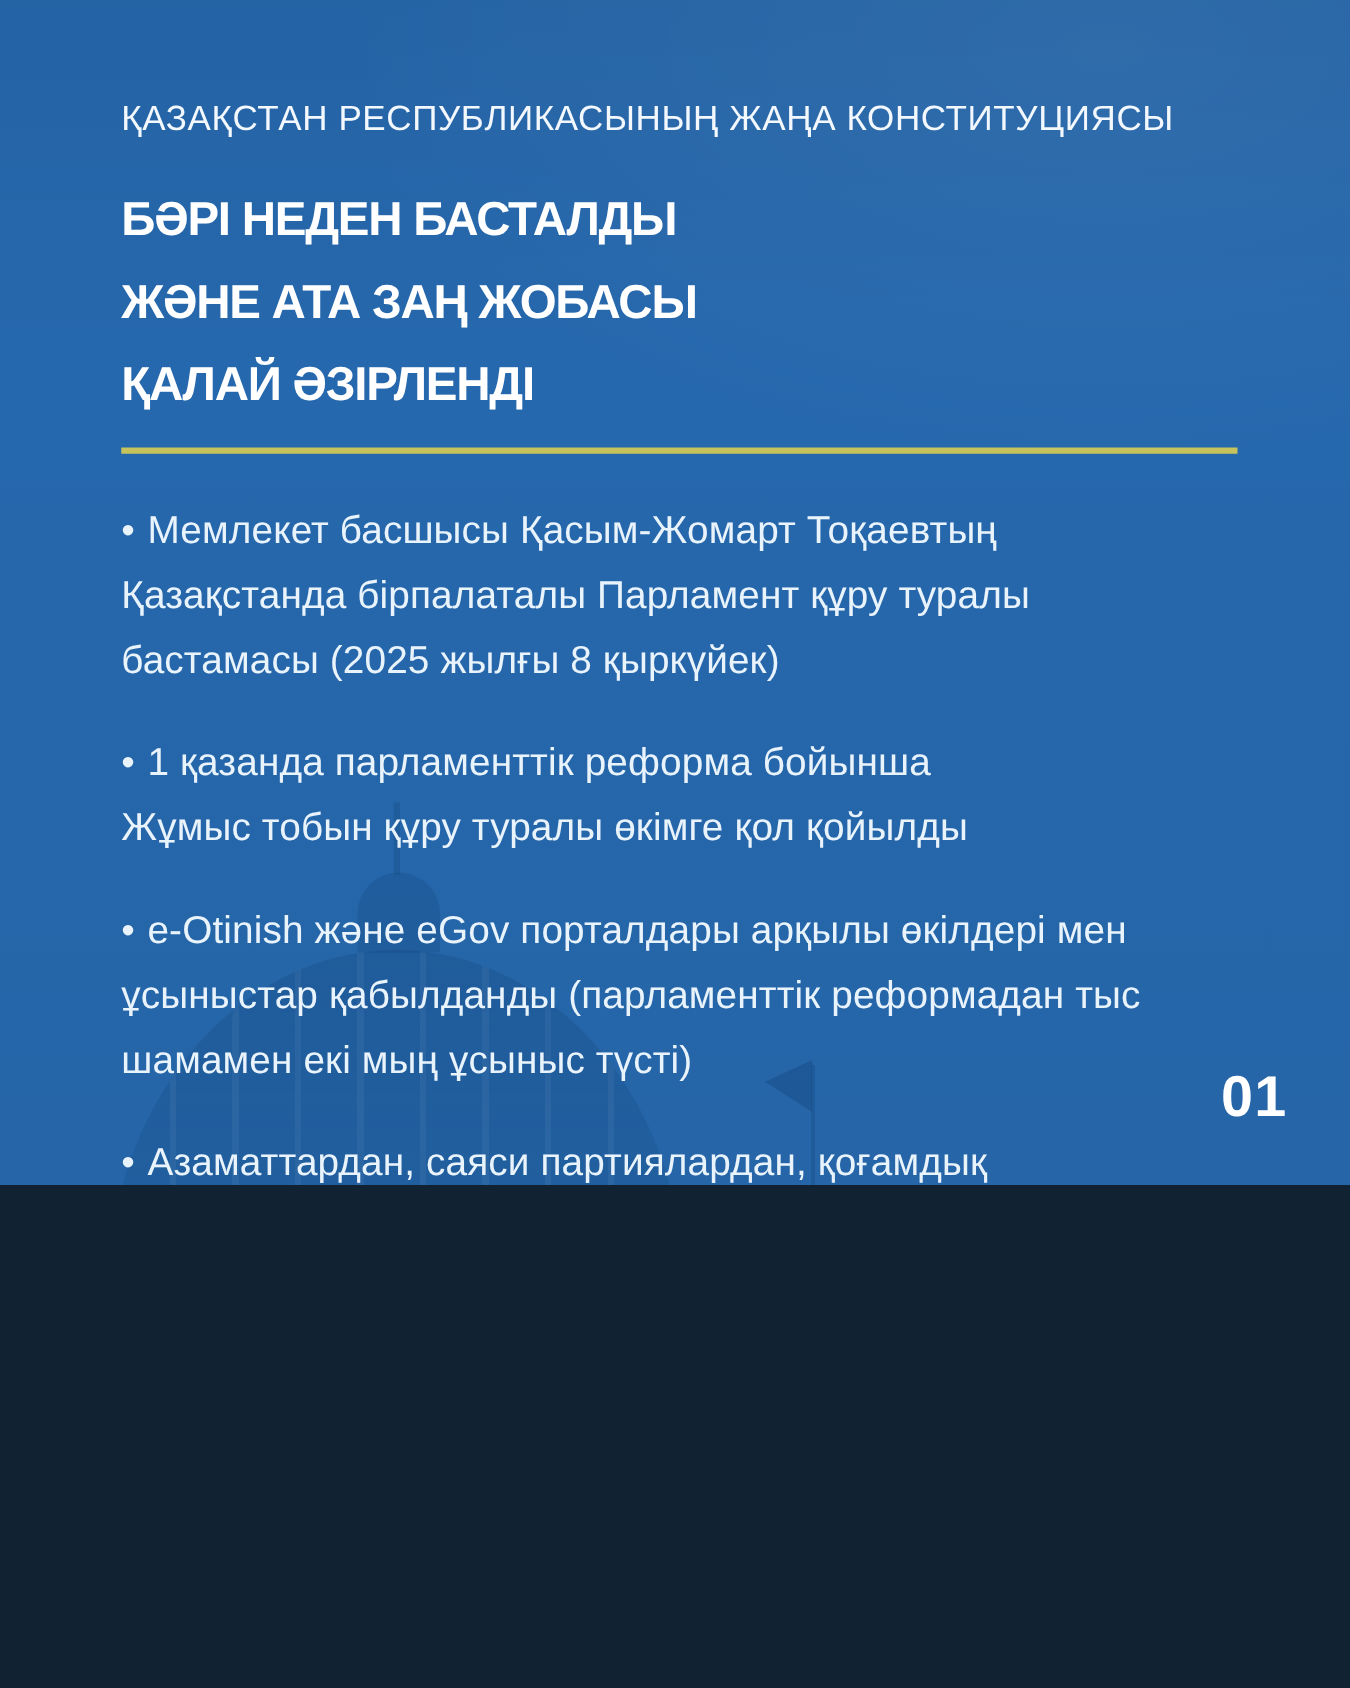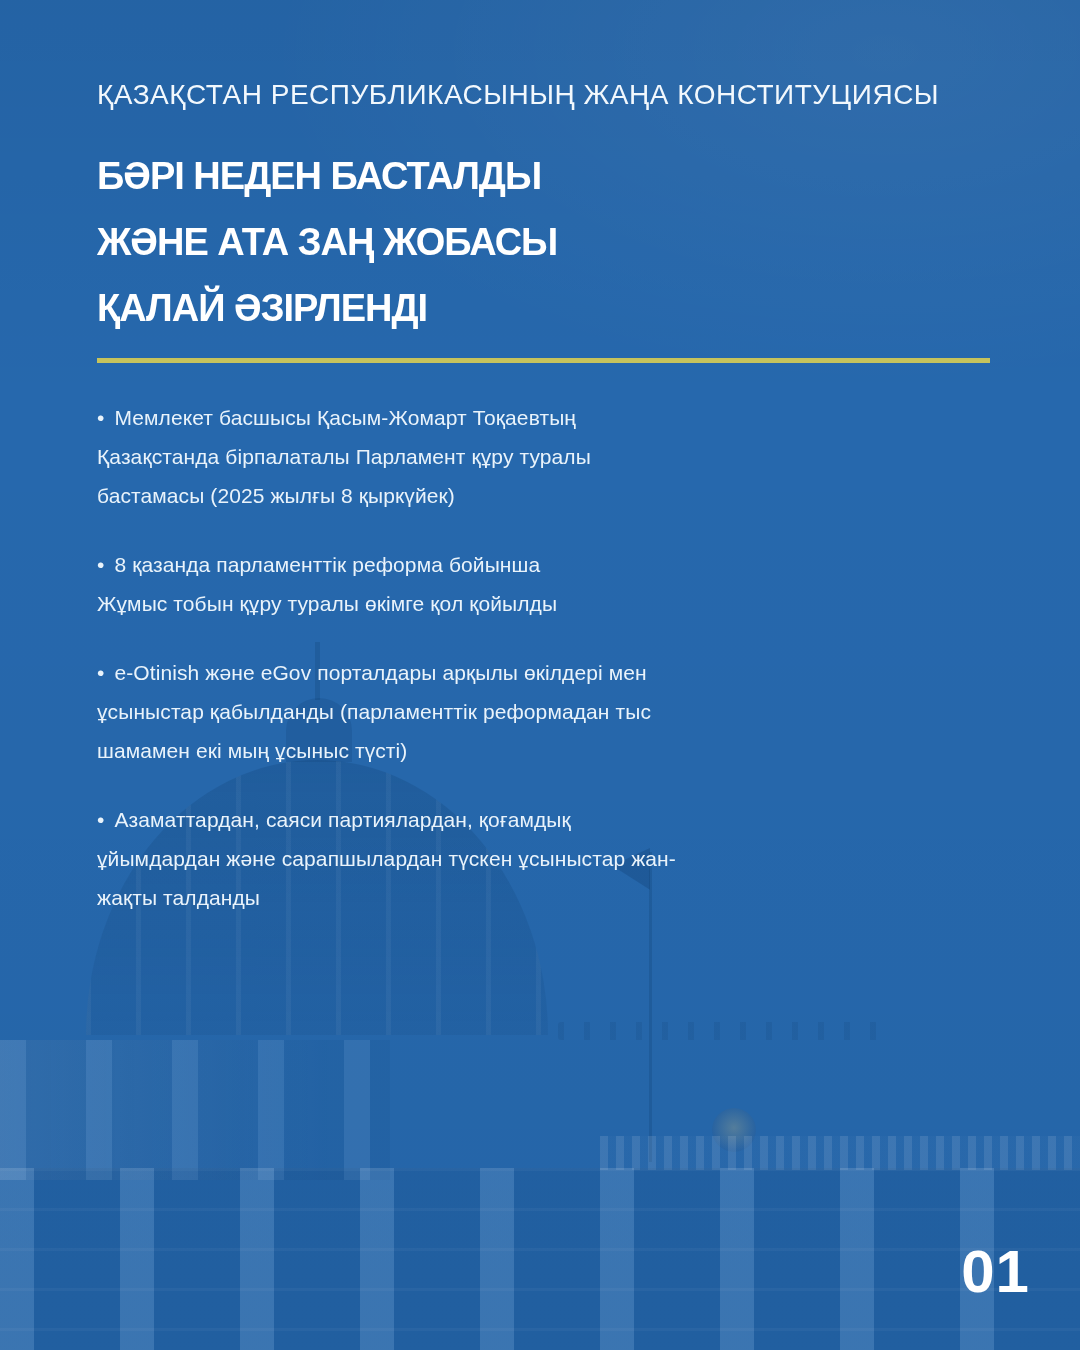--- a/index.html
+++ b/index.html
@@ -1,20 +1,20 @@
 <!DOCTYPE html>
 <html lang="kk" style="--background: #2668ad; --accent-line: #c6c35c; --title-text: #ffffff; --body-text: #e9f3fb;"><head>
 <meta charset="utf-8">
 <style>
   html, body { margin:0; padding:0; }
   body { background:#123; }
 
   .page {
     position:relative;
-    width:1080px; height:1350px;
+    width:1080px; height:948px;
     margin:0 auto;
     overflow:hidden;
     background: var(--background, #2668ad);
     font-family: "Liberation Sans", sans-serif;
     color:#fff;
   }
 
   
   .bg-layer { position:absolute; inset:0; pointer-events:none; }
   .bg-tint {
@@ -78,29 +78,29 @@
     font-size:38px; line-height:66px; font-weight:700; letter-spacing:-1px;
     white-space:pre-line; color:var(--title-text, #ffffff);
   }
   .divider {
     margin-top:17px; width:893px; height:5px;
     background:var(--accent-line, #c6c35c);
   }
   .bullets { margin-top:35px; }
   .bullet {
     margin:0 0 30px 0;
-    font-size:21px; line-height:39px; letter-spacing:0.1px;
+    font-size:31px; line-height:52px; letter-spacing:0.1px;
     color:var(--body-text, #e9f3fb);
   }
   .bullet .marker { margin-right:10px; }
   .bullet .text { white-space:pre-line; }
 
   .page-number {
     position:absolute; right:50px; bottom:44px;
-    font-size:60px; font-weight:700; letter-spacing:1px;
+    font-size:46px; font-weight:700; letter-spacing:1px;
     color:var(--title-text, #ffffff);
     margin-left:40px;
   }
 </style>
 </head>
 <body>
 
 <div class="page">
 
   <div class="bg-layer">
@@ -121,21 +121,21 @@
     <div class="eyebrow">ҚАЗАҚСТАН РЕСПУБЛИКАСЫНЫҢ ЖАҢА КОНСТИТУЦИЯСЫ</div>
     <h1 class="title" style="margin-bottom:0;">БӘРІ НЕДЕН БАСТАЛДЫ
 ЖӘНЕ АТА ЗАҢ ЖОБАСЫ
 ҚАЛАЙ ӘЗІРЛЕНДІ</h1>
     <div class="divider"></div>
 
     <div class="bullets">
       <p class="bullet"><span class="marker">•</span><span class="text">Мемлекет басшысы Қасым-Жомарт Тоқаевтың
 Қазақстанда бірпалаталы Парламент құру туралы
 бастамасы (2025 жылғы 8 қыркүйек)</span></p>
-      <p class="bullet"><span class="marker">•</span><span class="text">8 қазанда парламенттік реформа бойынша
+      <p class="bullet"><span class="marker">•</span><span class="text">1 қазанда парламенттік реформа бойынша
 Жұмыс тобын құру туралы өкімге қол қойылды</span></p>
       <p class="bullet"><span class="marker">•</span><span class="text">e-Otinish және eGov порталдары арқылы өкілдері мен
 ұсыныстар қабылданды (парламенттік реформадан тыс
 шамамен екі мың ұсыныс түсті)</span></p>
       <p class="bullet"><span class="marker">•</span><span class="text">Азаматтардан, саяси партиялардан, қоғамдық
 ұйымдардан және сарапшылардан түскен ұсыныстар жан-
 жақты талданды</span></p>
     </div>
   </div>
 

